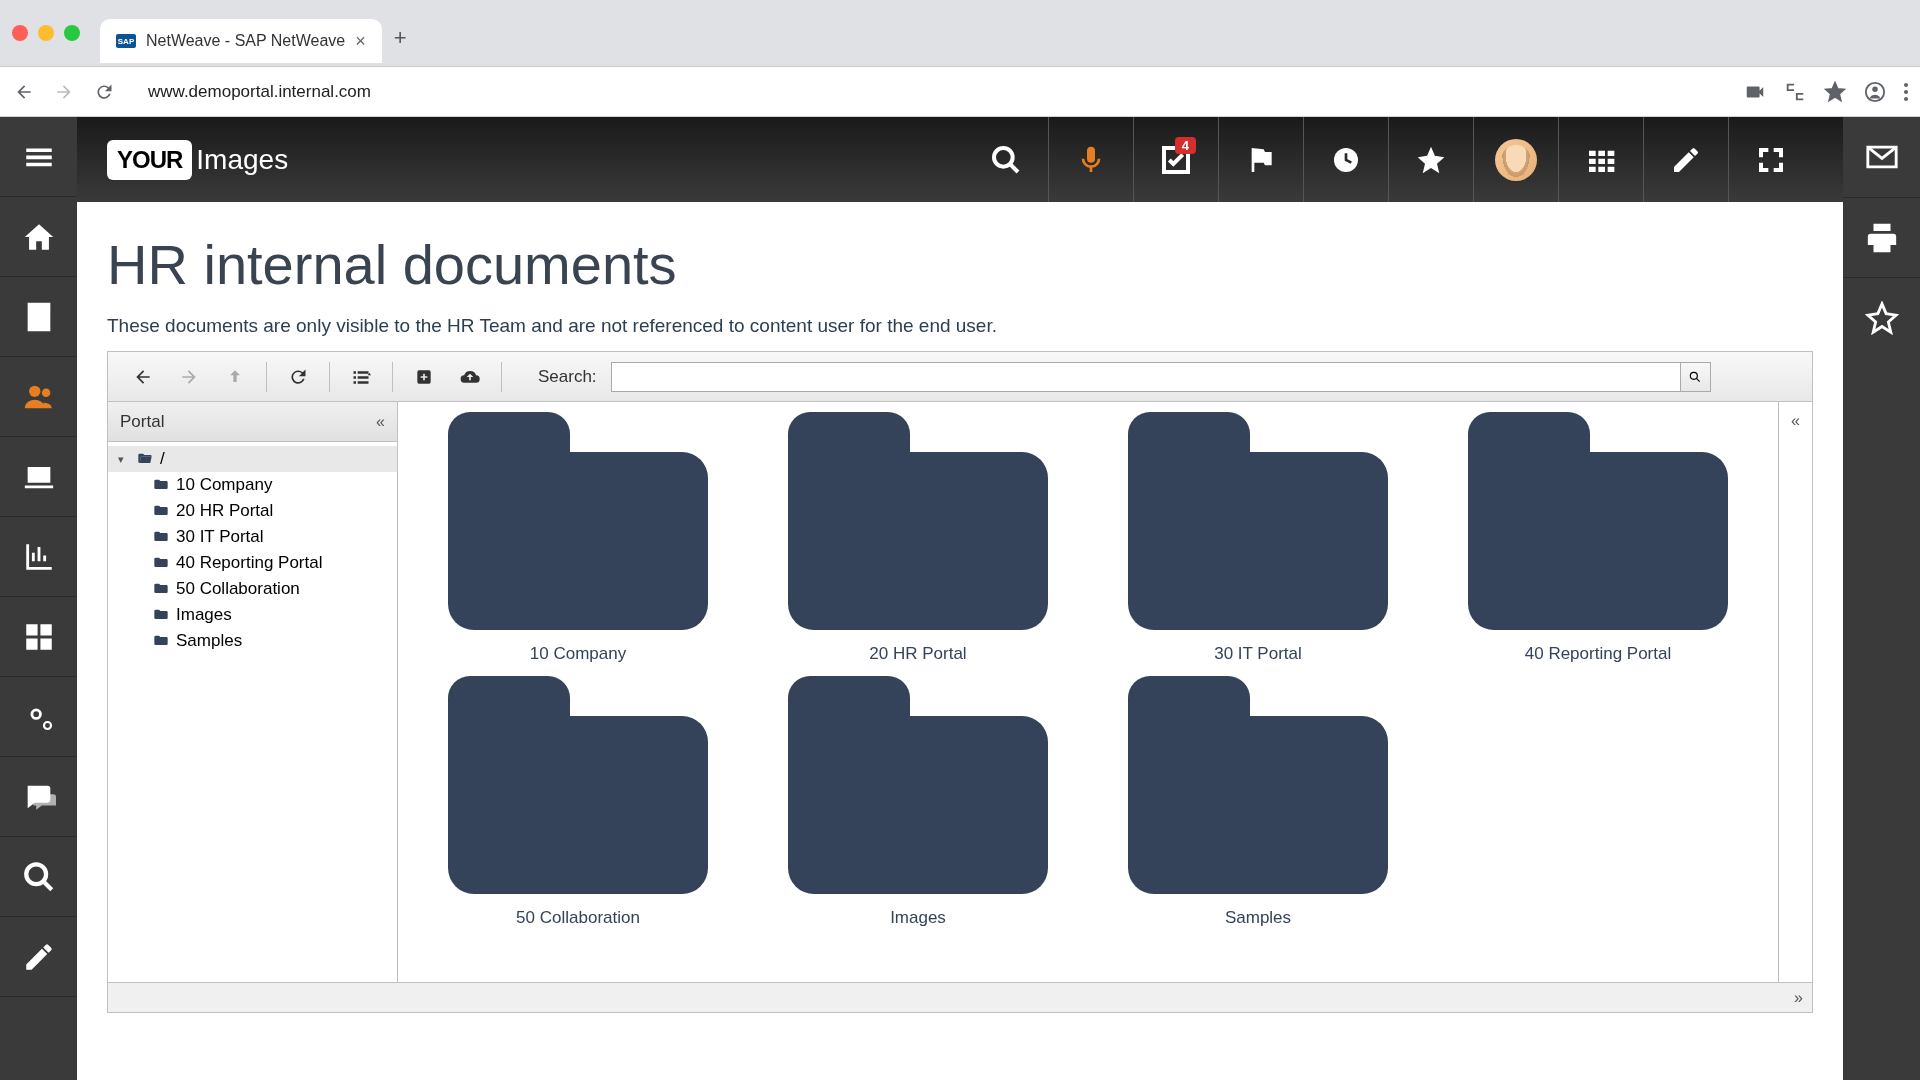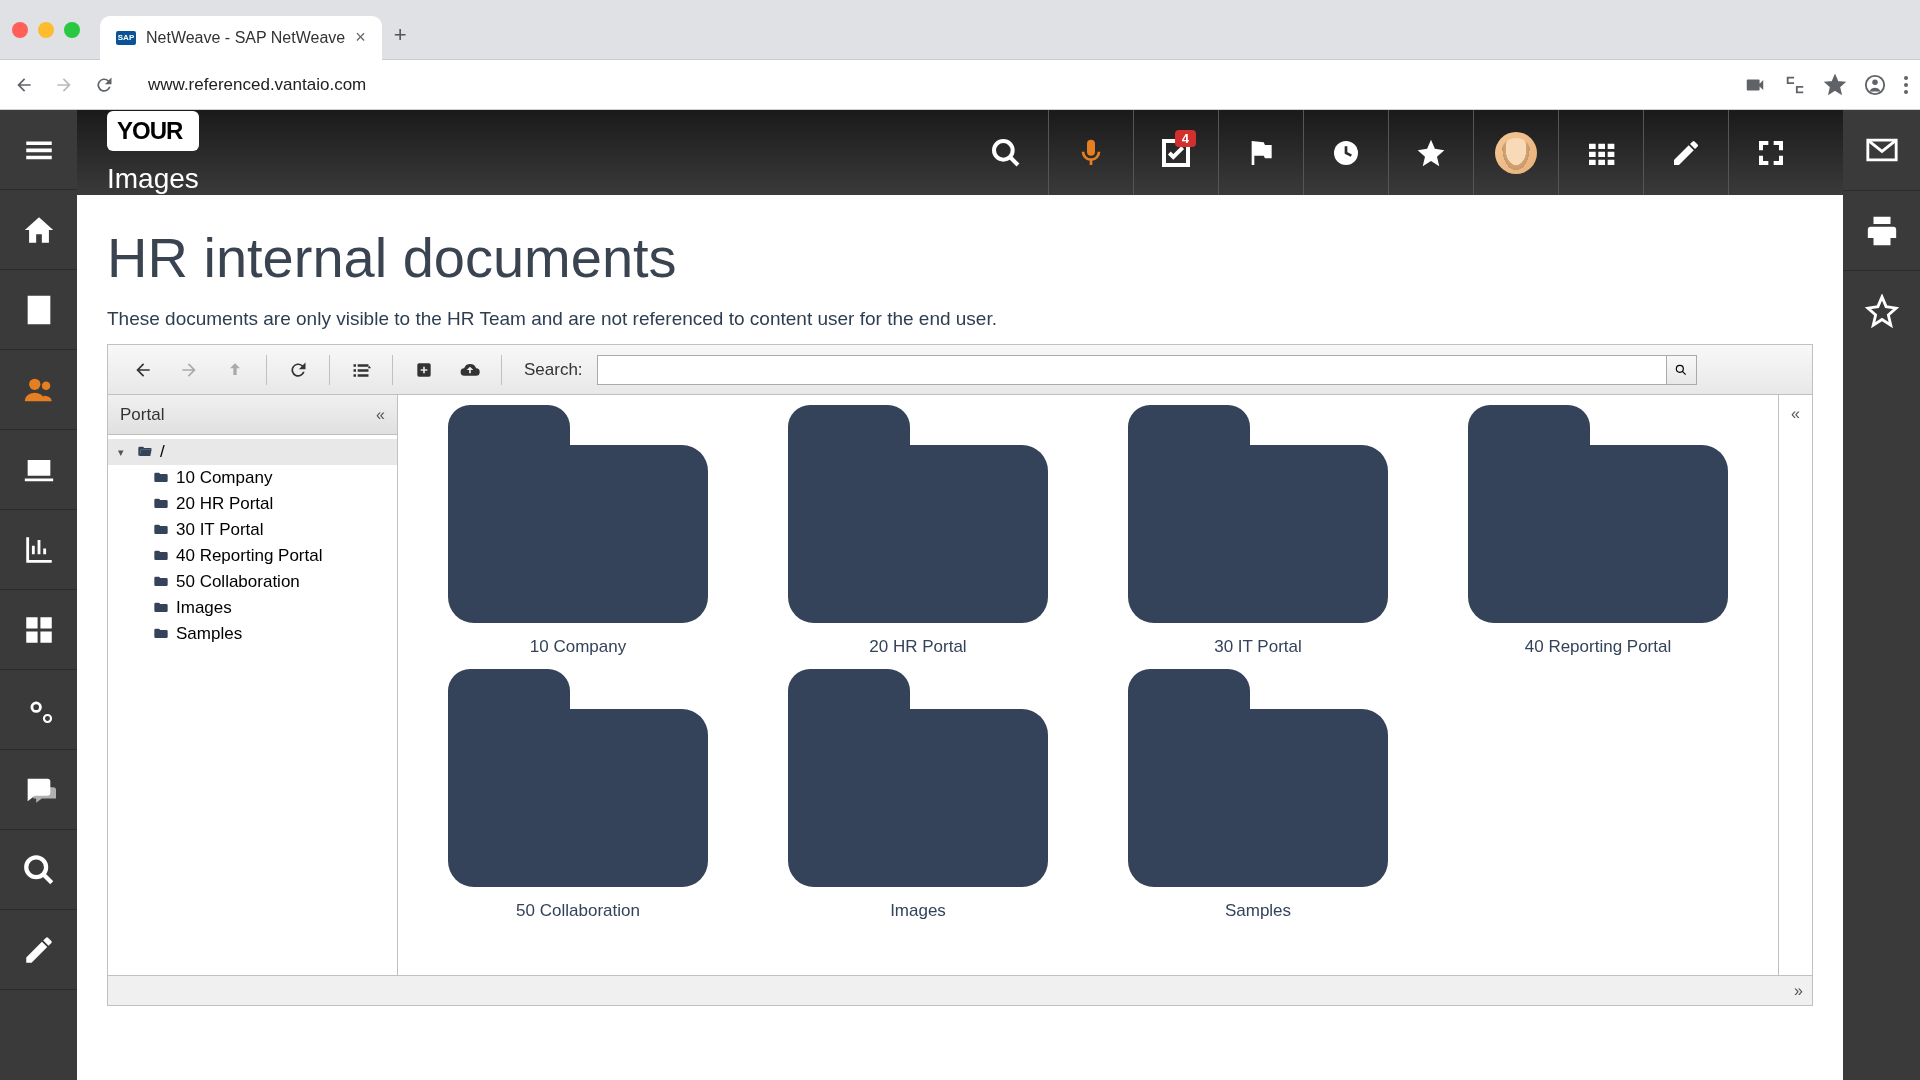--- a/index.html
+++ b/index.html
@@ -1,19 +1,19 @@
 <!DOCTYPE html>
 <html><head>
 <meta charset="utf-8">
 <style>
 * { margin: 0; padding: 0; box-sizing: border-box; font-family: -apple-system, BlinkMacSystemFont, "Segoe UI", Arial, sans-serif; }
 body { width: 1920px; height: 1080px; overflow: hidden; background: #fff; }
 
 
-.browser-chrome { height: 60px; background: #dfe1e5; display: flex; align-items: center; padding: 0 12px; border-bottom: 1px solid #ccc; }
+.browser-chrome { height: 67px; background: #dfe1e5; display: flex; align-items: center; padding: 0 12px; border-bottom: 1px solid #ccc; }
 .window-dots { display: flex; gap: 10px; margin-right: 20px; }
 .dot { width: 16px; height: 16px; border-radius: 50%; }
 .dot-red { background: #ff5f57; }
 .dot-yellow { background: #febc2e; }
 .dot-green { background: #28c840; }
 .tab { background: #fff; height: 44px; border-radius: 10px 10px 0 0; display: flex; align-items: center; padding: 0 16px; gap: 10px; min-width: 280px; margin-top: 16px; }
 .tab-favicon { width: 20px; height: 14px; background: #0b5394; color: #fff; font-size: 8px; font-weight: bold; display: flex; align-items: center; justify-content: center; border-radius: 2px; }
 .tab-title { font-size: 16px; color: #333; flex: 1; white-space: nowrap; overflow: hidden; text-overflow: ellipsis; }
 .tab-close { font-size: 18px; color: #666; cursor: pointer; }
 .new-tab { margin-left: 12px; font-size: 22px; color: #555; cursor: pointer; margin-top: 10px; }
@@ -33,21 +33,21 @@
 .app { display: flex; height: calc(1080px - 110px); }
 .left-rail, .right-rail { width: 77px; background: #3a3a3a; display: flex; flex-direction: column; }
 .rail-item { height: 80px; display: flex; align-items: center; justify-content: center; cursor: pointer; border-bottom: 1px solid #2a2a2a; color: #fff; }
 .rail-item.active { color: #e67e22; }
 .rail-item svg { width: 34px; height: 34px; fill: currentColor; }
 .right-rail .rail-item { border-bottom: none; border-top: 1px solid #2a2a2a; }
 .right-rail .rail-item:first-child { border-top: none; }
 
 .main-area { flex: 1; display: flex; flex-direction: column; background: #fff; }
 .top-bar { height: 85px; background: linear-gradient(to bottom, #1a1a1a, #3a3a3a); display: flex; align-items: center; padding: 0 30px; }
-.logo-box { display: flex; gap: 12px; flex-direction: column; }
+.logo-box { display: flex; align-items: center; gap: 4px; }
 .logo-your { background: #fff; color: #000; font-weight: 900; padding: 6px 10px; border-radius: 6px; font-size: 24px; letter-spacing: -1px; }
 .logo-portal { color: #fff; font-size: 28px; font-weight: 300; }
 .top-spacer { flex: 1; }
 .top-actions { display: flex; align-items: center; height: 100%; }
 .top-action { width: 85px; height: 100%; display: flex; align-items: center; justify-content: center; border-left: 1px solid #555; cursor: pointer; position: relative; color: #fff; }
 .top-action:first-child { border-left: none; }
 .top-action svg { width: 32px; height: 32px; fill: currentColor; }
 .top-action.mic svg { fill: #e67e22; }
 .badge { position: absolute; top: 20px; right: 22px; background: #d32f2f; color: #fff; font-size: 13px; font-weight: bold; padding: 1px 7px; border-radius: 4px; }
 .avatar { width: 42px; height: 42px; border-radius: 50%; background: linear-gradient(135deg, #f4c896, #e8b078); display: flex; align-items: flex-end; justify-content: center; overflow: hidden; }
@@ -56,21 +56,21 @@
 .content { padding: 30px 30px 14px 30px; flex: 1; overflow: auto; }
 .page-title { font-size: 56px; font-weight: 300; color: #3a4450; margin-bottom: 18px; }
 .page-subtitle { font-size: 19px; color: #2c3e50; margin-bottom: 14px; }
 
 .explorer { border: 1px solid #c0c0c0; background: #fff; }
 .explorer-toolbar { height: 50px; background: linear-gradient(to bottom, #f8f8f8, #e8e8e8); border-bottom: 1px solid #c0c0c0; display: flex; align-items: center; padding: 0 14px; gap: 4px; }
 .etb-btn { width: 42px; height: 36px; display: flex; align-items: center; justify-content: center; cursor: pointer; color: #333; border-radius: 3px; }
 .etb-btn.disabled { color: #aaa; }
 .etb-btn svg { width: 20px; height: 20px; fill: currentColor; }
 .etb-sep { width: 1px; height: 30px; background: #c0c0c0; margin: 0 6px; }
-.etb-label { font-size: 17px; color: #333; margin: 0 10px 0 12px; }
+.etb-label { font-size: 17px; color: #333; margin: 0 10px 0 26px; }
 .etb-search { flex: 0 0 1100px; height: 30px; border: 1px solid #aaa; background: #fff; display: flex; }
 .etb-search input { flex: 1; border: none; outline: none; padding: 0 8px; font-size: 15px; }
 .etb-search-btn { width: 30px; border-left: 1px solid #aaa; display: flex; align-items: center; justify-content: center; cursor: pointer; background: linear-gradient(to bottom, #f8f8f8, #e8e8e8); }
 .etb-search-btn svg { width: 14px; height: 14px; fill: #333; }
 
 .explorer-body { display: flex; height: 580px; }
 .folders-panel { width: 290px; border-right: 1px solid #c0c0c0; display: flex; flex-direction: column; }
 .folders-header { height: 40px; background: linear-gradient(to bottom, #f0f0f0, #e0e0e0); border-bottom: 1px solid #c0c0c0; display: flex; align-items: center; justify-content: space-between; padding: 0 12px; font-size: 17px; color: #333; }
 .collapse-btn { cursor: pointer; font-size: 16px; color: #555; }
 .tree { padding: 4px 0; font-size: 17px; }
@@ -119,21 +119,21 @@
   <div class="nav-btn disabled">
     <svg viewBox="0 0 24 24">
         <path fill="currentColor" d="M4 11h12.2l-5.6-5.6L12 4l8 8-8 8-1.4-1.4L16.2 13H4z"></path>
       </svg>
   </div>
   <div class="nav-btn">
     <svg viewBox="0 0 24 24">
         <path fill="currentColor" d="M17.65 6.35A8 8 0 1 0 19.93 14H17.8a6 6 0 1 1-1.4-6.2L13 11h8V3z"></path>
       </svg>
   </div>
-  <div class="address-bar">www.referenced.vantaio.com</div>
+  <div class="address-bar">www.demoportal.internal.com</div>
   <div class="toolbar-icons">
     <div class="toolbar-icon"><svg viewBox="0 0 24 24">
           <path fill="currentColor" d="M17 10.5V7a1 1 0 0 0-1-1H4a1 1 0 0 0-1 1v10a1 1 0 0 0 1 1h12a1 1 0 0 0 1-1v-3.5l4 4v-11z"></path>
         </svg></div>
     <div class="toolbar-icon"><svg viewBox="0 0 24 24">
           <path fill="currentColor" d="M3 3h8v8H3zm10 10h8v8h-8zM11 5H5v4h6zM21 15h-6v4h6z"></path>
         </svg></div>
     <div class="toolbar-icon"><svg viewBox="0 0 24 24">
           <path fill="currentColor" d="M12 17.27L18.18 21l-1.64-7.03L22 9.24l-7.19-.61L12 2 9.19 8.63 2 9.24l5.46 4.73L5.82 21z" stroke="currentColor" stroke-width="2"></path>
         </svg></div>

